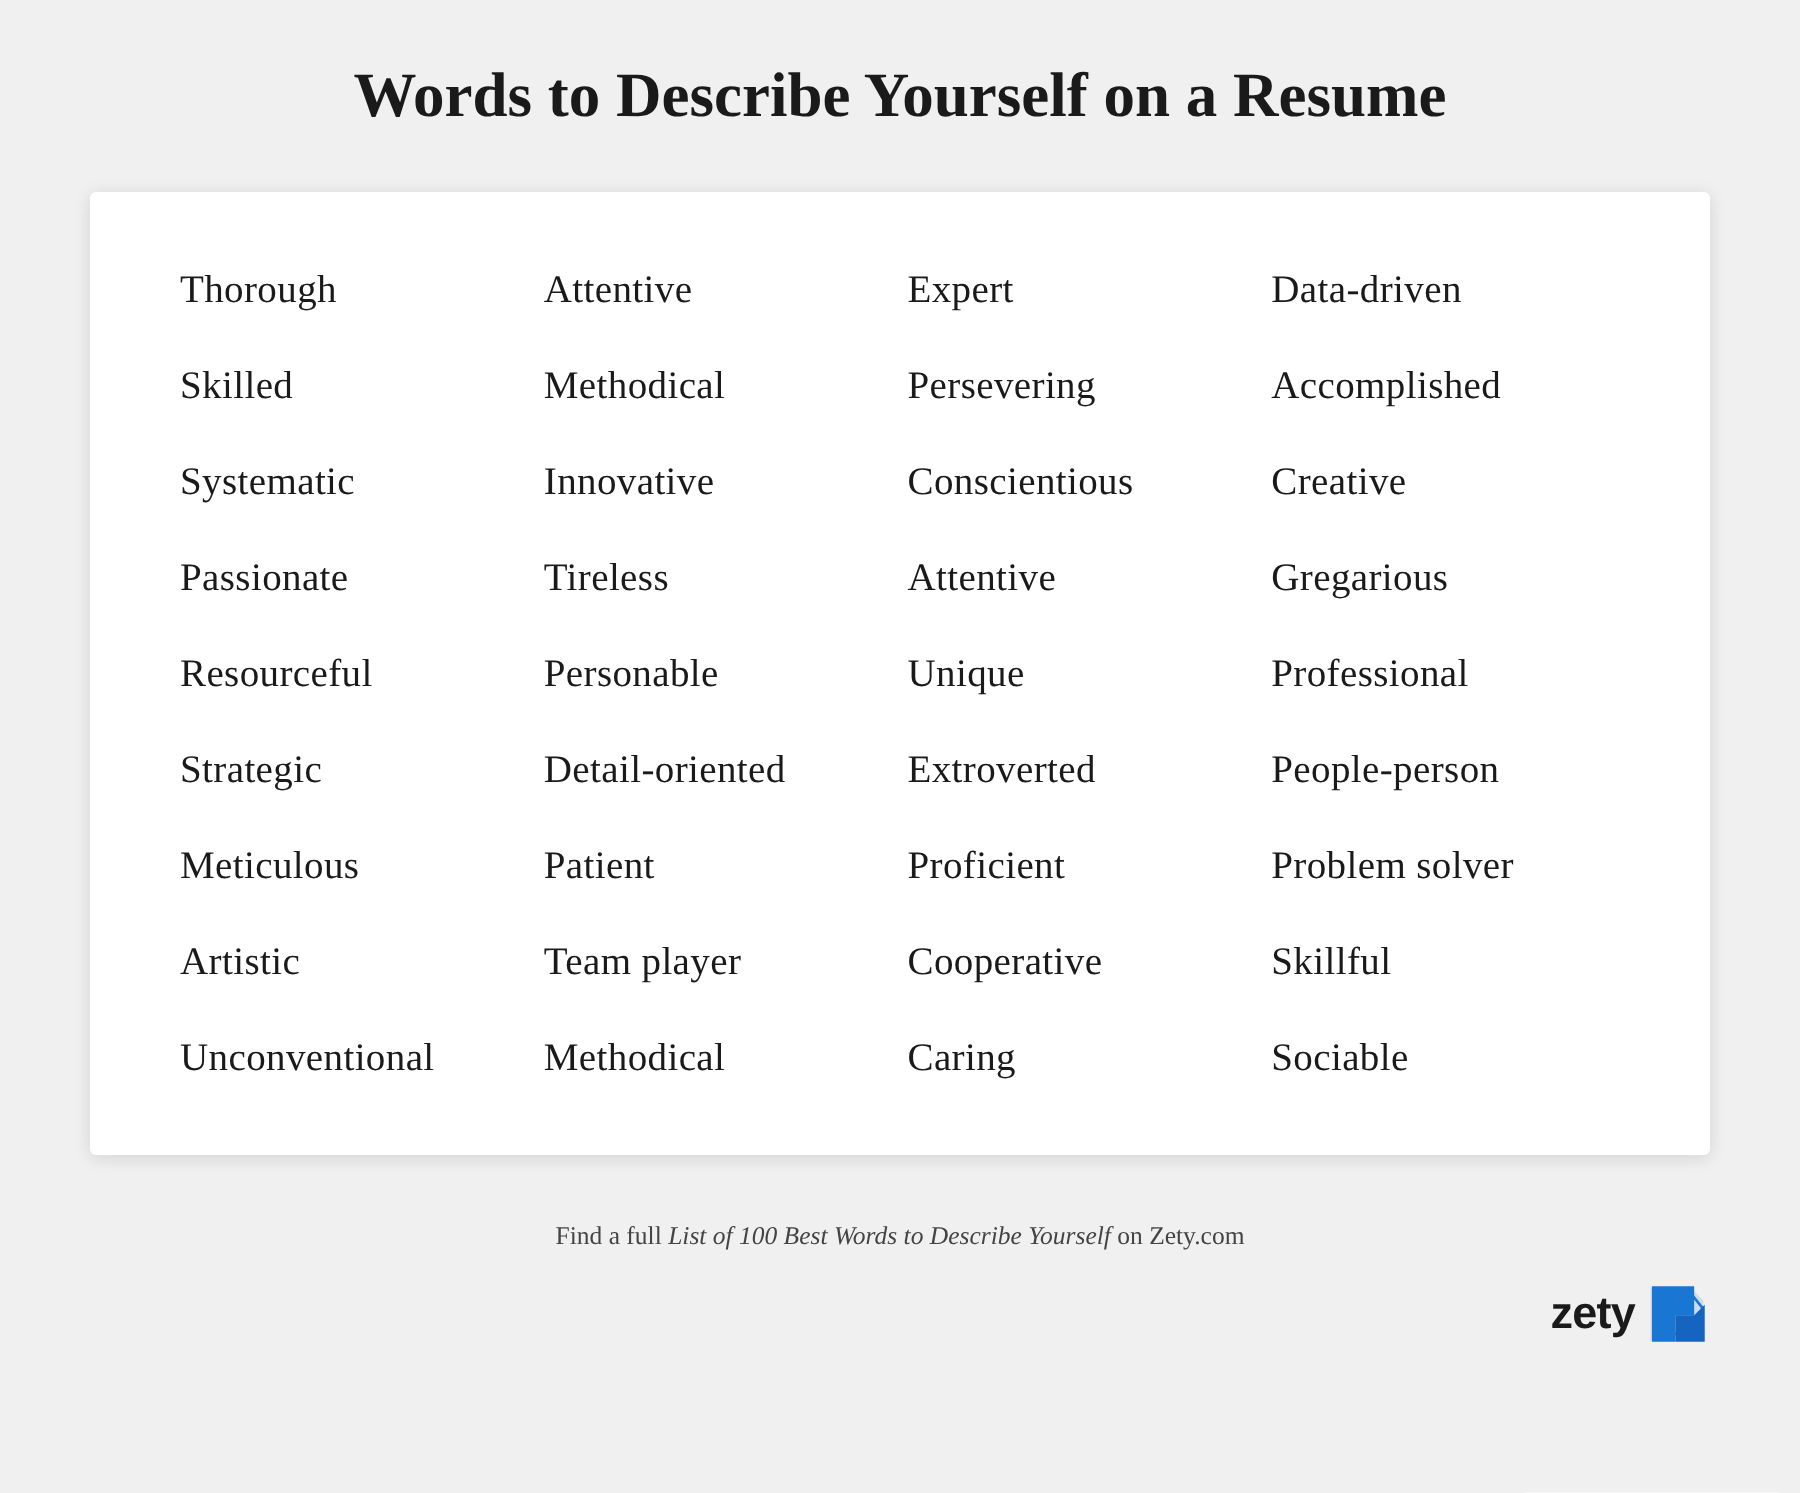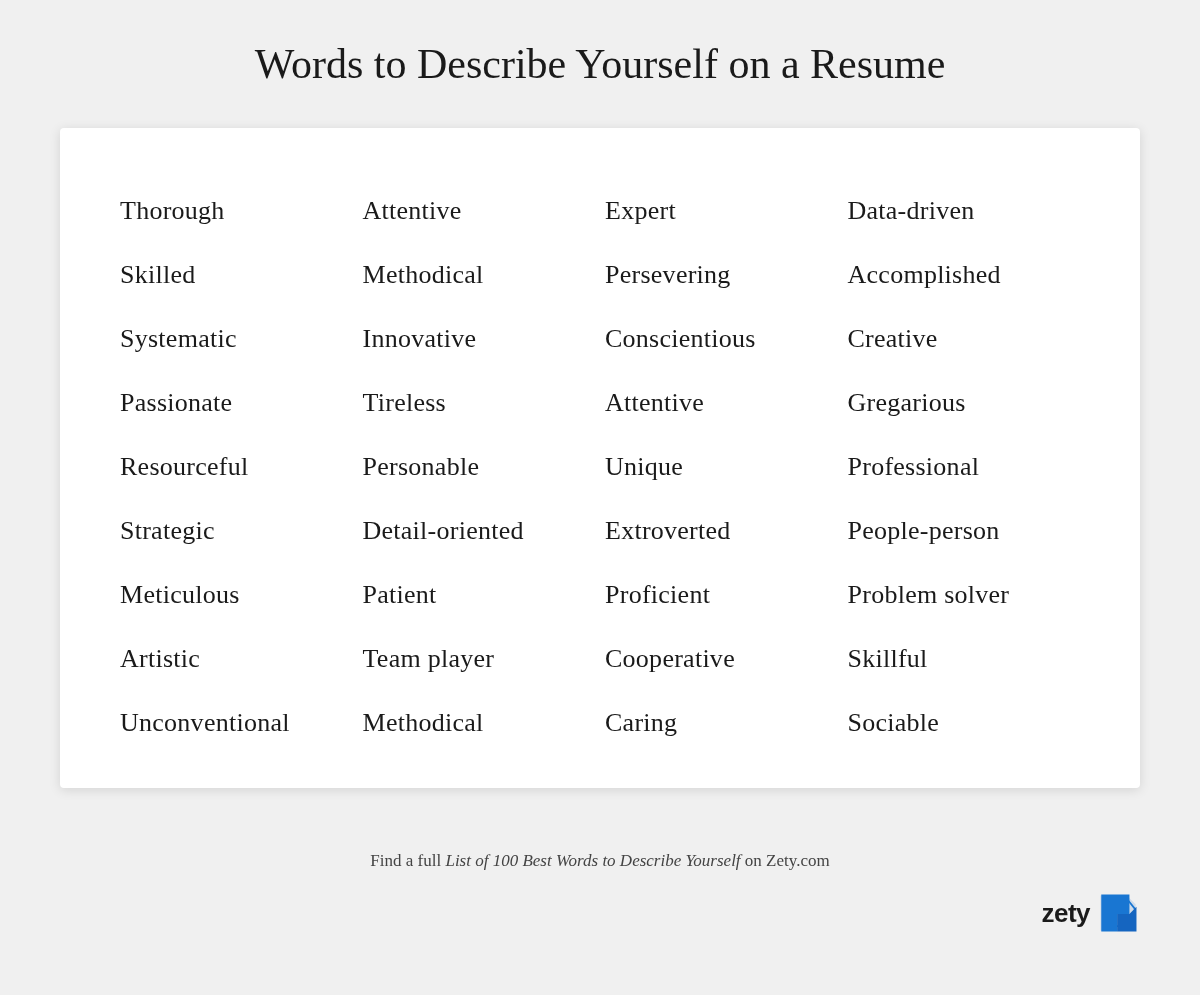--- a/index.html
+++ b/index.html
@@ -15,35 +15,35 @@
       font-family: 'Georgia', serif;
       display: flex;
       flex-direction: column;
       align-items: center;
       justify-content: flex-start;
       padding: 40px 60px 30px 60px;
     }
 
     .page-title {
       font-size: 42px;
-      font-weight: 400;
+      font-weight: 700;
       color: #1a1a1a;
       text-align: center;
       margin-bottom: 40px;
       font-family: 'Georgia', serif;
     }
 
     .card {
       background: #ffffff;
       border-radius: 4px;
       box-shadow: 0 2px 12px rgba(0,0,0,0.12);
       width: 100%;
       max-width: 1110px;
-      padding: 68px 60px 50px 60px;
-      margin-bottom: 63px;
+      padding: 50px 60px 50px 60px;
+      margin-bottom: 44px;
     }
 
     .words-grid {
       display: grid;
       grid-template-columns: repeat(4, 1fr);
       row-gap: 34px;
       column-gap: 10px;
     }
 
     .word-item {
@@ -69,21 +69,21 @@
     .zety-logo {
       display: flex;
       align-items: center;
       justify-content: flex-end;
       width: 100%;
       max-width: 1110px;
       gap: 6px;
     }
 
     .zety-text {
-      font-size: 26px;
+      font-size: 30px;
       font-weight: 700;
       color: #1a1a1a;
       font-family: Arial, sans-serif;
       letter-spacing: -0.5px;
     }
   </style>
 </head>
 <body>
 
 <h1 class="page-title">Words to Describe Yourself on a Resume</h1>

